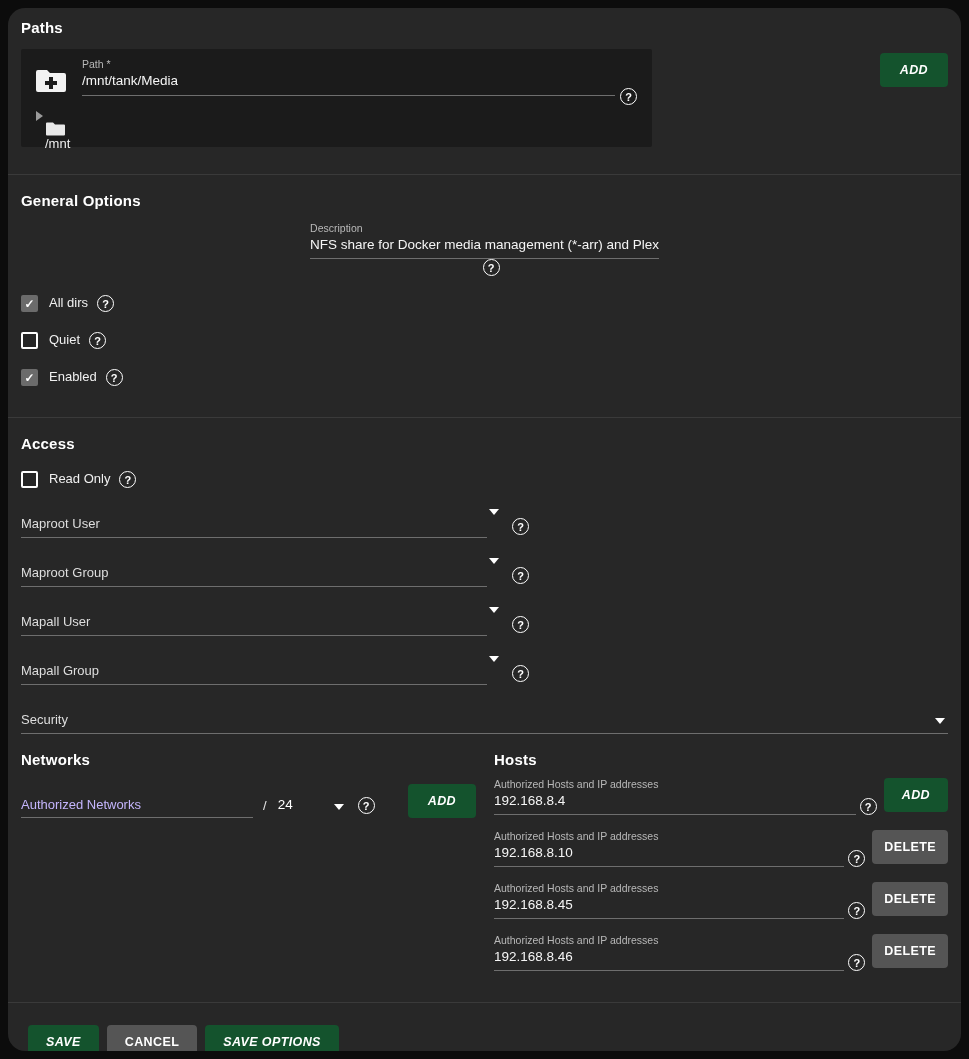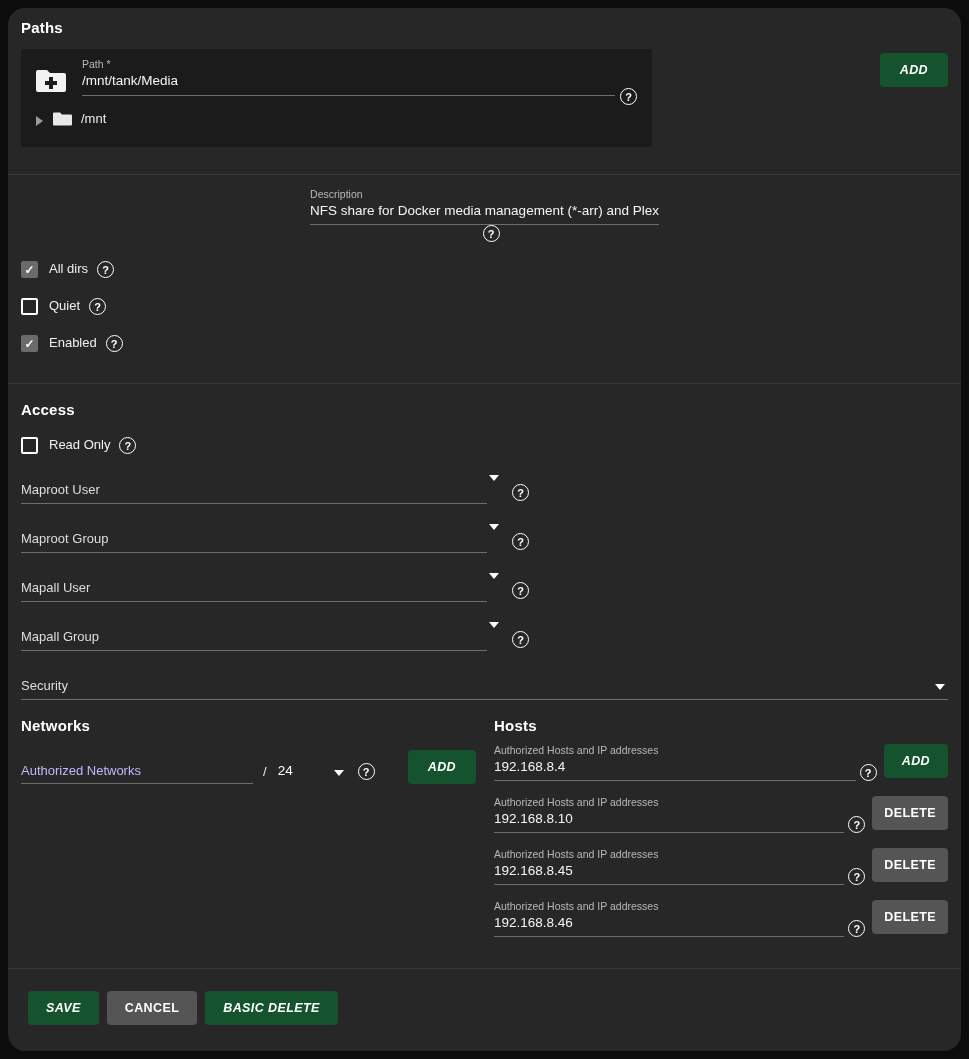--- a/index.html
+++ b/index.html
@@ -16,21 +16,21 @@
   .path-row { display:flex; align-items:flex-start; }
   .folder-plus { width:30px; height:27px; margin-top:9px; flex:none; }
   .path-field { flex:1; margin-left:16px; border-bottom:1px solid #6e6e6e; padding-bottom:7px; }
   .f-label { font-size:10.5px; color:#b8b8b8; }
   .f-value { font-size:13.5px; color:#f5f5f5; margin-top:3px; }
   .help { width:17px; height:17px; flex:none; border:1.5px solid #fff; border-radius:50%;
     display:inline-flex; align-items:center; justify-content:center;
     font-size:11px; font-weight:bold; color:#fff; }
   .help::after { content:"?"; }
   .path-row .help { align-self:flex-end; margin-bottom:-9px; margin-left:5px; }
-  .tree-row { display:flex; align-items:flex-end; margin-top:15px; }
+  .tree-row { display:flex; align-items:flex-start; margin-top:15px;flex-direction:column; }
   .tri-right { width:0; height:0; border-top:5px solid transparent;
     border-bottom:5px solid transparent; border-left:7px solid #9a9a9a; }
   .tree-folder { width:19px; height:15px; margin-left:10px; }
   .tree-label { margin-left:9px; font-size:13px; color:#f0f0f0; }
   .btn { height:34px; border:none; border-radius:4px; color:#fff; font-weight:bold;
     font-size:12.5px; font-family:inherit; display:inline-flex; align-items:center;
     justify-content:center; padding:0 18px; letter-spacing:.4px; cursor:pointer; }
   .btn-blue { background:#14532d;font-style:italic; }
   .btn-gray { background:#555555; }
   .btn-top-add { position:absolute; top:45px; right:13px; padding:0 20px; }
@@ -115,20 +115,21 @@
         <svg viewBox="0 0 19 15" width="19" height="15">
           <path d="M1 1.5 h6 l2 2 h9 a1 1 0 0 1 1 1 v9 a1 1 0 0 1 -1 1 H1 a1 1 0 0 1 -1-1 v-11 a1 1 0 0 1 1-1 z" fill="#e8e8e8"></path>
         </svg>
       </span>
       <span class="tree-label">/mnt</span>
     </div>
   </div>
 
   <div class="divider div-1"></div>
 
+  <div class="section-title mt-title">General Options</div>
 
   <div class="desc-row">
     <div class="desc-field">
       <div class="f-label">Description</div>
       <div class="f-value">NFS share for Docker media management  (*-arr) and Plex</div>
     </div>
     <span class="help"></span>
   </div>
 
   <div class="check-row">
@@ -247,16 +248,16 @@
         <button class="btn btn-gray btn-del">DELETE</button>
       </div>
     </div>
   </div>
 
   <div class="divider div-3"></div>
 
   <div class="footer">
     <button class="btn btn-blue">SAVE</button>
     <button class="btn btn-gray">CANCEL</button>
-    <button class="btn btn-blue">BASIC DELETE</button>
+    <button class="btn btn-blue">SAVE OPTIONS</button>
   </div>
 
 </div>
 
 </body></html>

